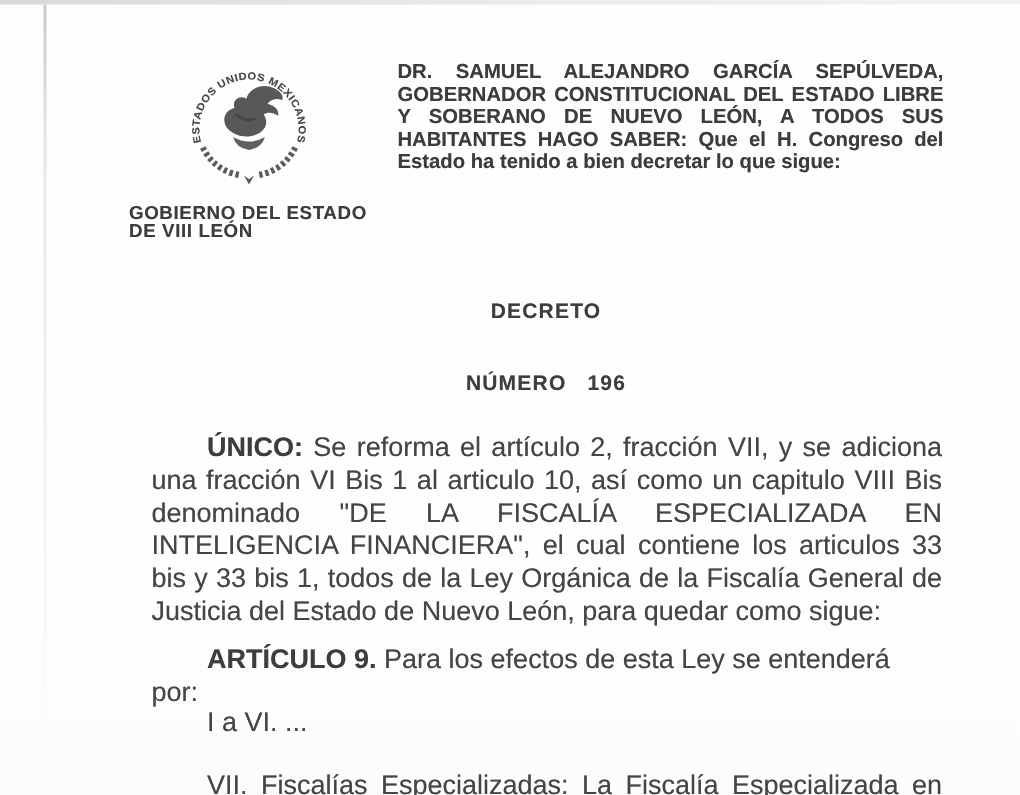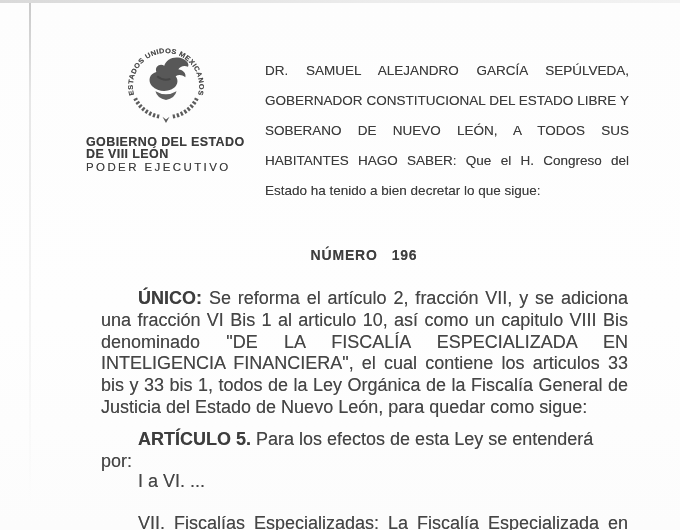--- a/index.html
+++ b/index.html
@@ -41,22 +41,22 @@
     font-weight: bold; font-size: 12.5px; line-height: 12px; letter-spacing: 0.4px;
     white-space: nowrap;
   }
   .org-line3 {
     font-weight: normal; font-size: 11.5px; line-height: 12px; letter-spacing: 2.4px;
     margin-top: 1px; white-space: nowrap;
   }
   
   .header-statement {
     position: absolute; left: 265px; top: 40px; width: 364px;
-    font-weight: normal; font-size: 13.5px; line-height: 30px;
-    text-align: justify; color: #3c3c3c; margin-top: 16px;
+    font-weight: bold; font-size: 13.5px; line-height: 15px;
+    text-align: justify; color: #3c3c3c;
   }
   
   .decree-title {
     position: absolute; left: 100px; top: 199px; width: 528px;
     text-align: center; font-weight: bold; font-size: 14px; letter-spacing: 0.8px;
     color: #3e3e3e;
   }
   .decree-number {
     position: absolute; left: 100px; top: 247px; width: 528px;
     text-align: center; font-weight: bold; font-size: 14px; letter-spacing: 0.8px;
@@ -110,37 +110,37 @@
                C73 20 77 25 75 28 C70 26 66 28 64 31 C70 32 73 36 72 40
                C68 37 64 37 61 39 C65 44 63 51 56 54 C49 57 40 56 34 50 Z" fill="#585858"></path>
       <path d="M40 39 q7 6 15 3" stroke="#464646" stroke-width="2.2" fill="none"></path>
       <path d="M38 56 Q50 63 62 56 Q60 64 50 66 Q40 64 38 56 Z" fill="#606060"></path>
     </svg>
   </div>
 
   <div class="org-block">
     <div class="org-line1">GOBIERNO DEL ESTADO</div>
     <div class="org-line2">DE VIII LEÓN</div>
-    <div class="org-line3">PODER EJECUTIVO</div>
   </div>
 
   <div class="header-statement">DR. SAMUEL ALEJANDRO GARCÍA SEPÚLVEDA, GOBERNADOR CONSTITUCIONAL DEL ESTADO LIBRE Y SOBERANO DE NUEVO LEÓN, A TODOS SUS HABITANTES HAGO SABER: Que el H. Congreso del Estado ha tenido a bien decretar lo que sigue:</div>
 
+  <div class="decree-title">DECRETO</div>
 
   <div class="decree-number">
     <span>NÚMERO</span><span class="num">196</span>
   </div>
 
   <div class="para unico-para">
     <span class="b">ÚNICO:</span>
     <span>Se reforma el artículo 2, fracción VII, y se adiciona una fracción VI Bis 1 al articulo 10, así como un capitulo VIII Bis denominado "DE LA FISCALÍA ESPECIALIZADA EN INTELIGENCIA FINANCIERA", el cual contiene los articulos 33 bis y 33 bis 1, todos de la Ley Orgánica de la Fiscalía General de Justicia del Estado de Nuevo León, para quedar como sigue:</span>
   </div>
 
   <div class="para articulo-para">
-    <span class="b">ARTÍCULO 5.</span>
+    <span class="b">ARTÍCULO 9.</span>
     <span>Para los efectos de esta Ley se entenderá por:</span>
   </div>
 
   <div class="para fracciones-line">I a VI. ...</div>
 
   <div class="para fraccion7-para">VII. Fiscalías Especializadas: La Fiscalía Especializada en Combate a la</div>
 
 </div>
 
 </body></html>

